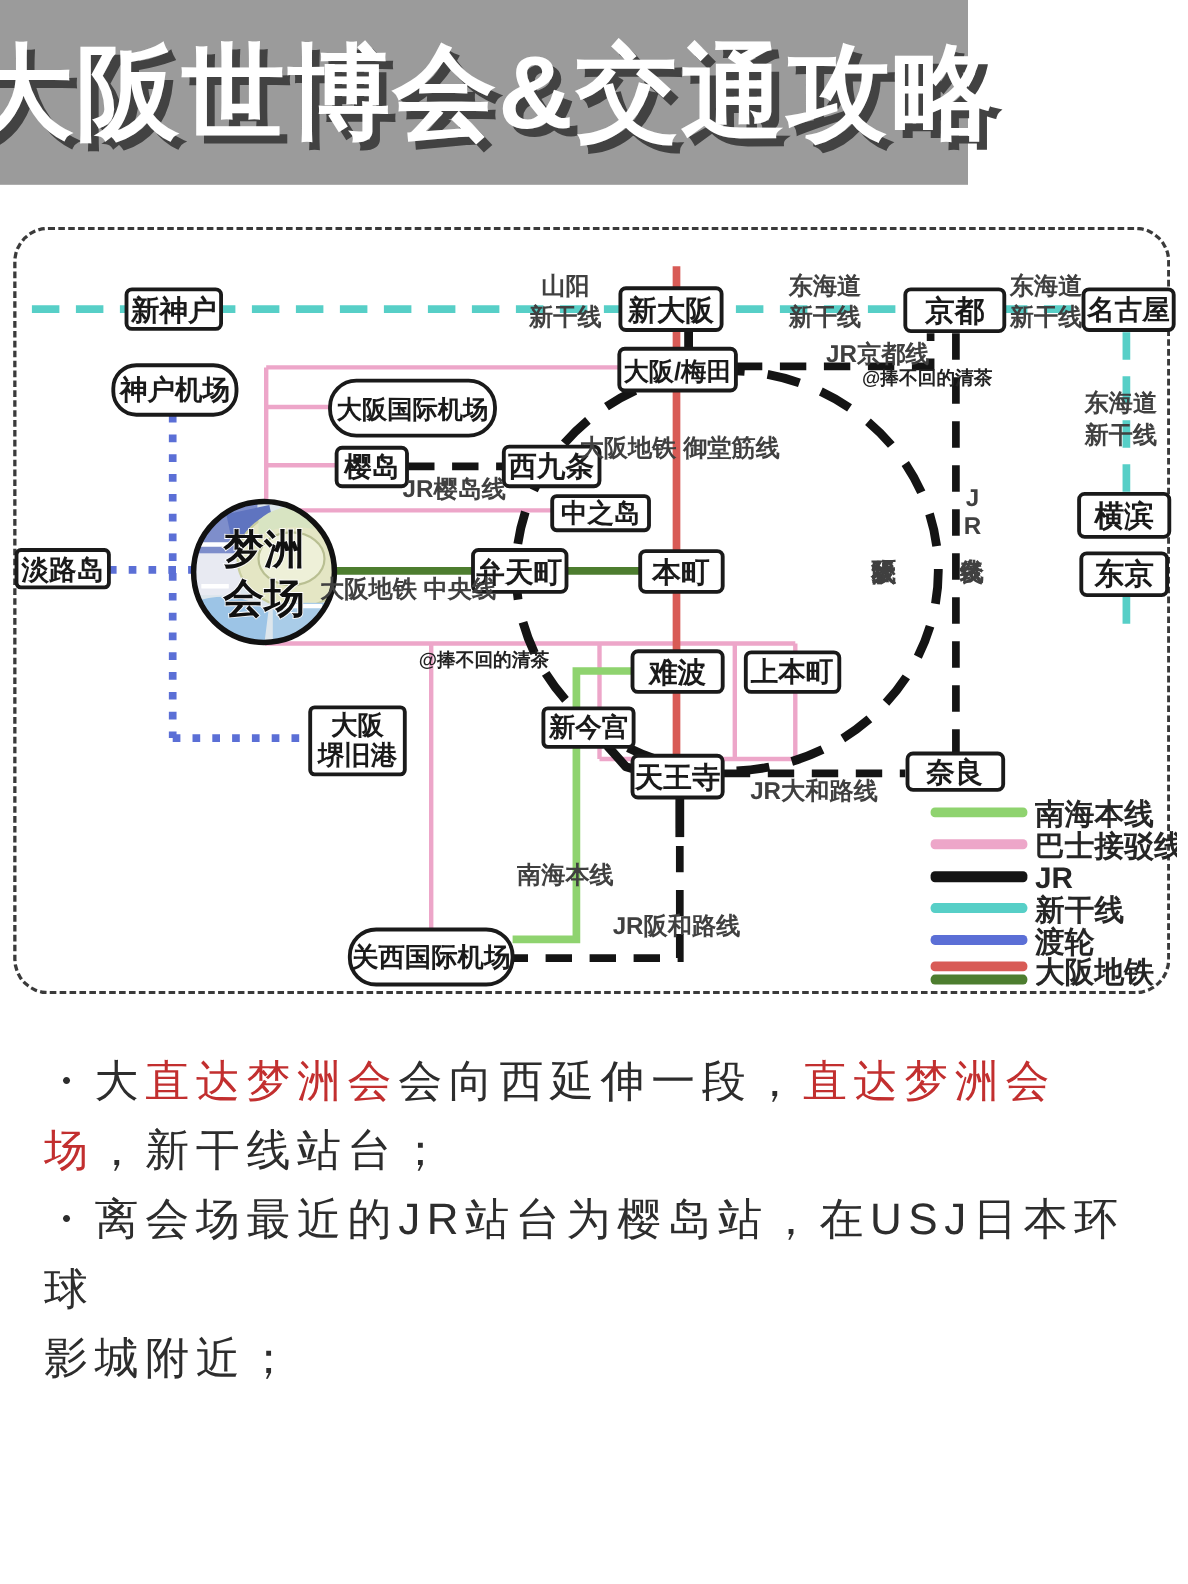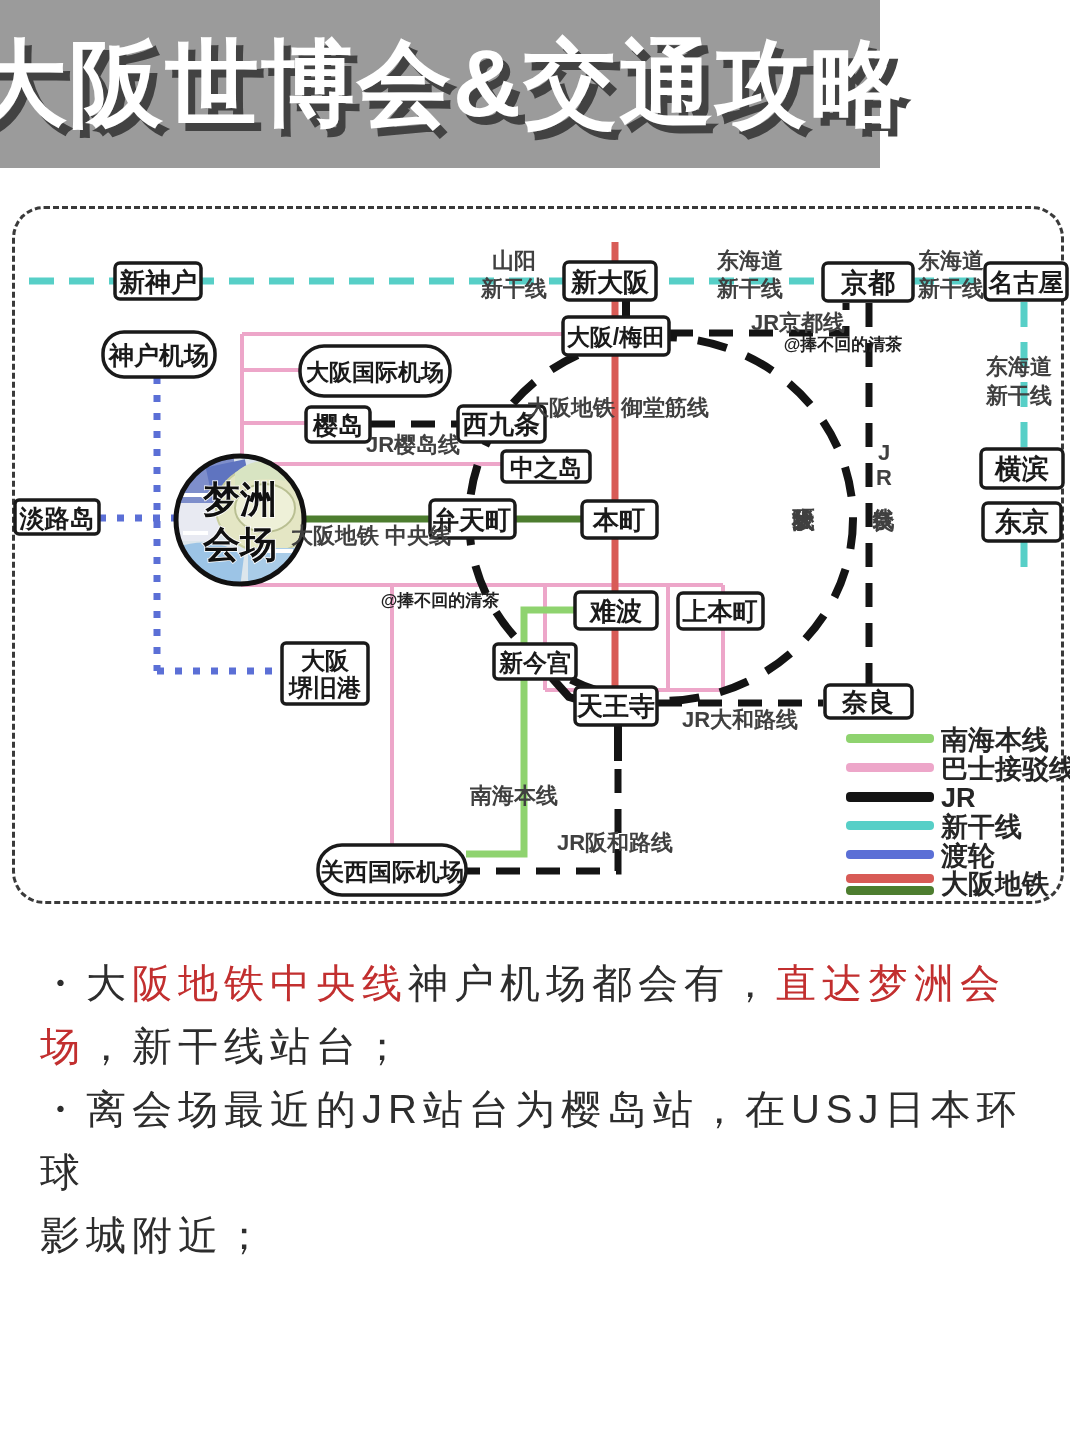--- a/index.html
+++ b/index.html
@@ -236,17 +236,17 @@
     <rect x="843" y="847" width="88" height="9" rx="4" fill="#5b6fd6"></rect>
     <text class="legend-label" x="938" y="853">渡轮</text>
     <rect x="843" y="871" width="88" height="9" rx="4" fill="#d85b56"></rect>
     <rect x="843" y="883" width="88" height="9" rx="4" fill="#4d7d2f"></rect>
     <text class="legend-label" x="938" y="881">大阪地铁</text>
   </g>
 </svg>
 </div>
 
 <div class="notes">
-    <p><span>・大</span><span class="red">阪地铁中央线</span><span>神户机场都会有，</span><span class="red">直达梦洲会
+    <p><span>・大</span><span class="red">直达梦洲会</span><span>会向西延伸一段，</span><span class="red">直达梦洲会
 场</span><span>，新干线站台；</span></p>
     <p><span>・离会场最近的JR站台为樱岛站，在USJ日本环球
 影城附近；</span></p>
   </div>
 
 </body></html>

